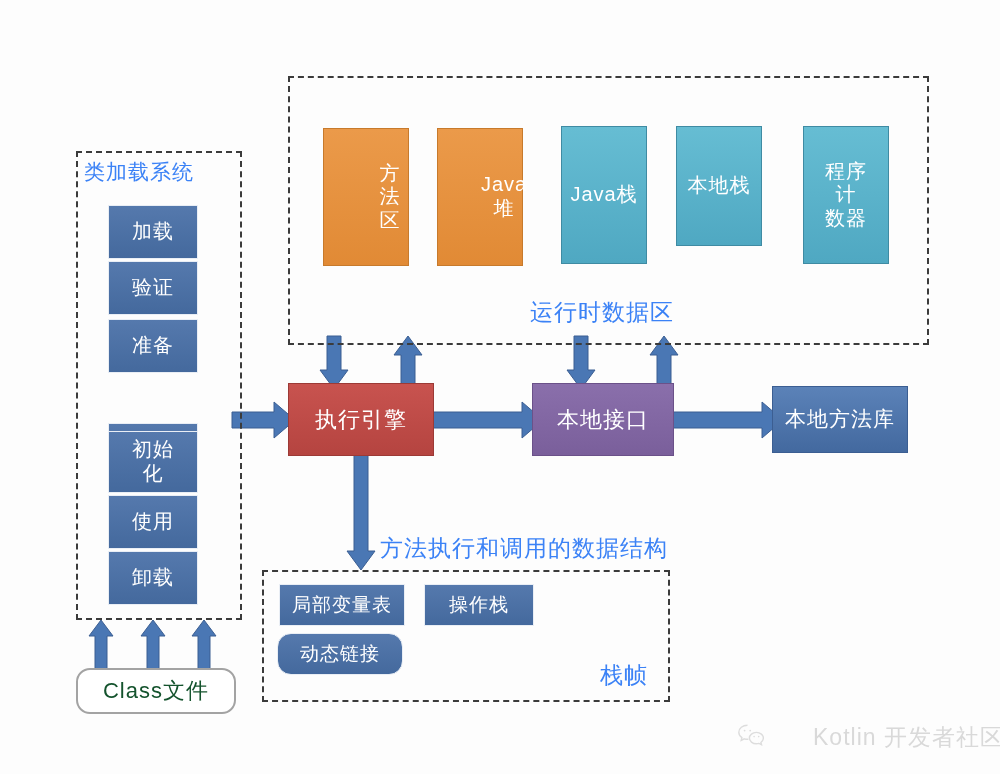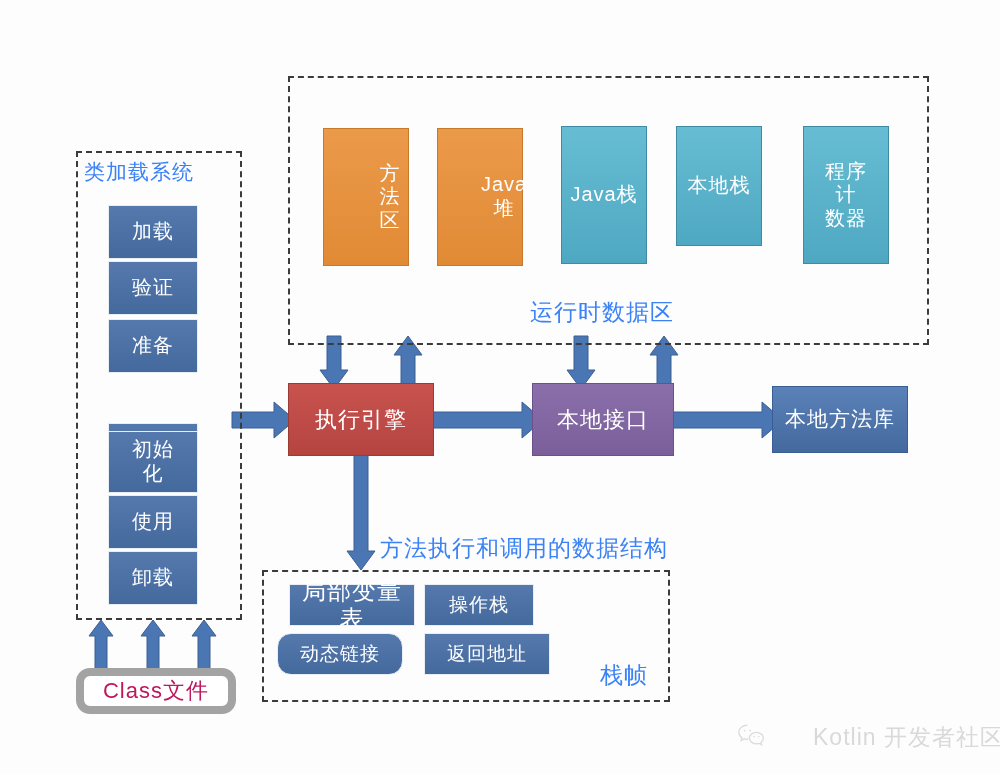--- a/index.html
+++ b/index.html
@@ -67,23 +67,23 @@
   .node.blue {
     background: linear-gradient(180deg, #5b82b8 0%, #43699f 100%);
     border: 1.5px solid #3b5e92;
   }
   .node.blue-flat {
     background: linear-gradient(180deg, #5579ad 0%, #44699d 100%);
     border: 1px solid #e9eef5;
   }
   .node.classfile {
     background: #ffffff;
-    border: 8px solid #a3a3a3;
+    border: 2px solid #a3a3a3;
     border-radius: 14px;
-    color: #be185d;
+    color: #14532d;
     font-size: 22px;
   }
 
   
   .arrow { position: absolute; }
   .arrow svg { display: block; overflow: visible; }
 
   
   #watermark {
     position: absolute;
@@ -227,31 +227,28 @@
   </div>
 
   <div class="node blue" style="left:772px; top:386px; width:136px; height:67px; font-size:21px;">
     <span>本地方法库</span>
   </div>
 
   <div class="group-title big" style="left:380px; top:533px;">方法执行和调用的数据结构</div>
 
   <div class="dashed-box" style="left:262px; top:570px; width:408px; height:132px;"></div>
 
-  <div class="node blue-flat" style="left:289px; top:584px; width:126px; height:42px; font-size:24px;">
+  <div class="node blue-flat" style="left:279px; top:584px; width:126px; height:42px; font-size:19px;">
     <span>局部变量表</span>
   </div>
   <div class="node blue-flat" style="left:424px; top:584px; width:110px; height:42px; font-size:19px;">
     <span>操作栈</span>
   </div>
   <div class="node blue-flat" style="left:277px; top:633px; width:126px; height:42px; font-size:19px;border-radius:14px;">
     <span>动态链接</span>
-  </div>
-  <div class="node blue-flat" style="left:424px; top:633px; width:126px; height:42px; font-size:19px;">
-    <span>返回地址</span>
   </div>
 
   <div class="group-title big" style="left:600px; top:660px;">栈帧</div>
 
   <div id="watermark" style="left:737px; top:722px;gap:48px;">
     <span class="wm-icon">
       <svg width="28" height="24" viewBox="0 0 28 24" fill="none" stroke="#dddddd" stroke-width="1.4">
         <path d="M10.5 2.2C5.6 2.2 1.8 5.4 1.8 9.2c0 2.1 1.2 4 3.1 5.3L4.2 17.4l3.1-1.6c1 .3 2.1.5 3.2.5 0.3 0 .6 0 .9-.03"></path>
         <circle cx="7.6" cy="7.6" r="0.9" fill="#dddddd" stroke="none"></circle>
         <circle cx="13.2" cy="7.6" r="0.9" fill="#dddddd" stroke="none"></circle>

